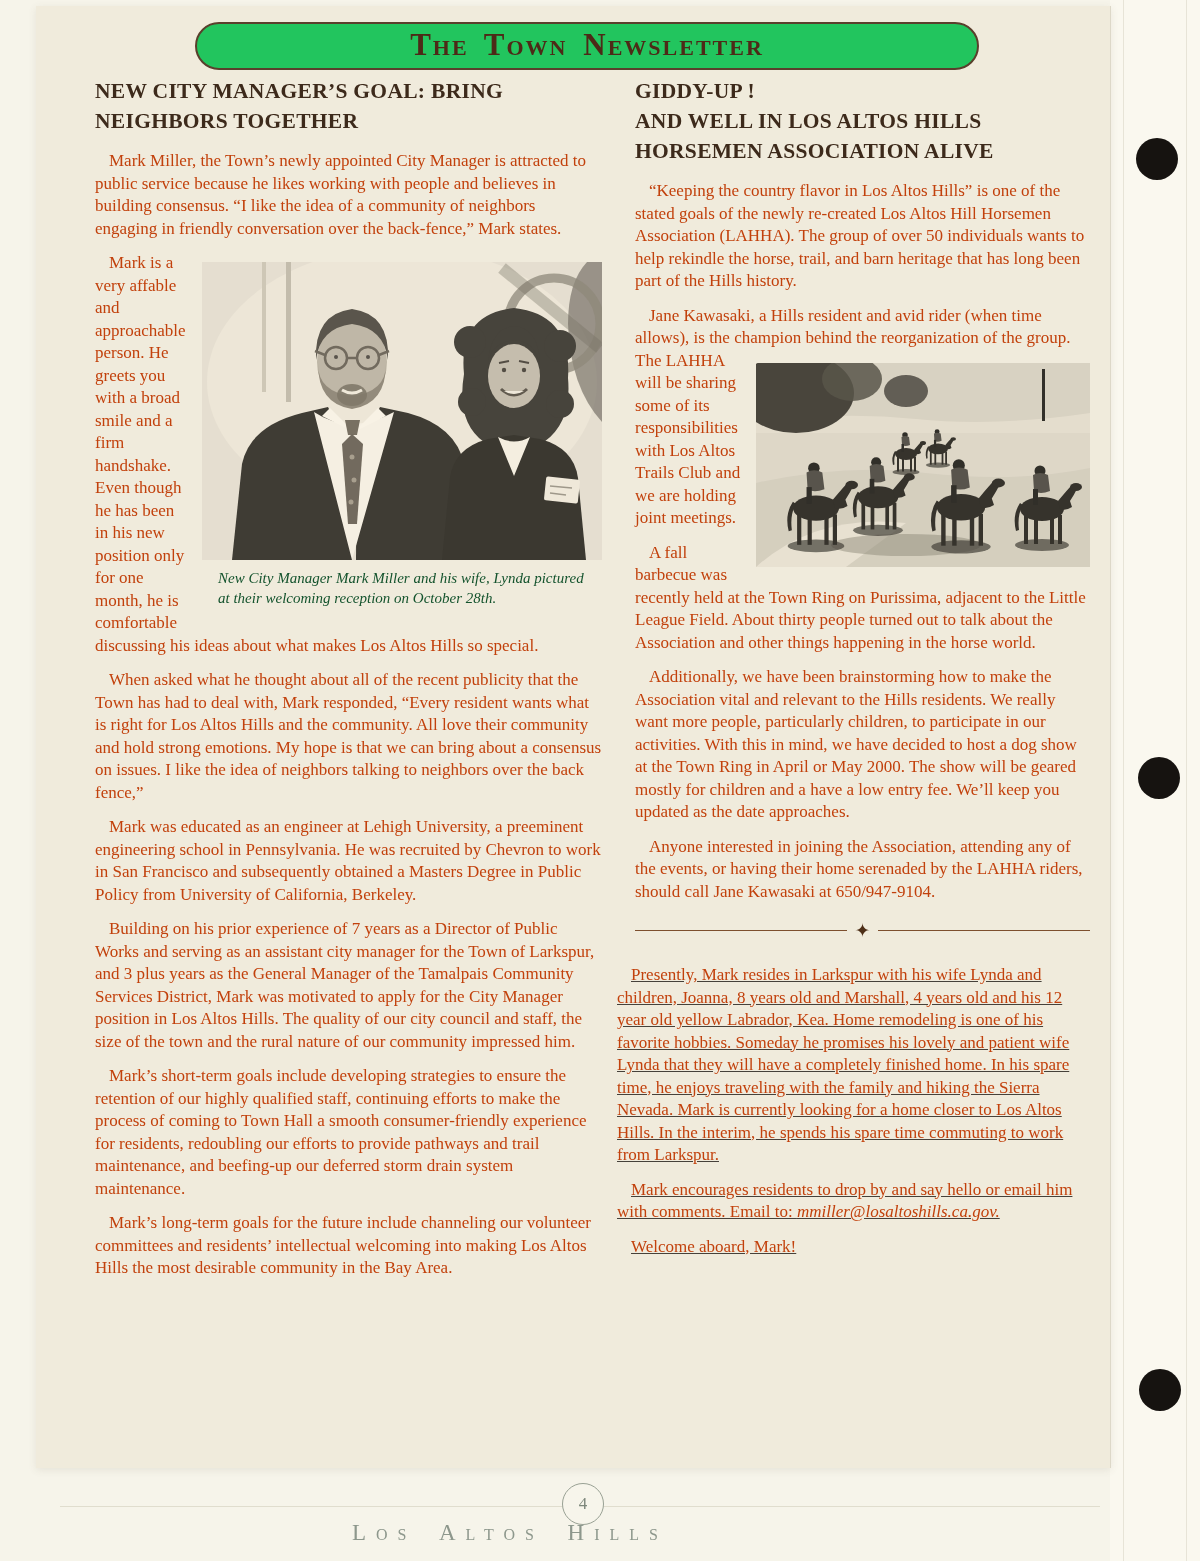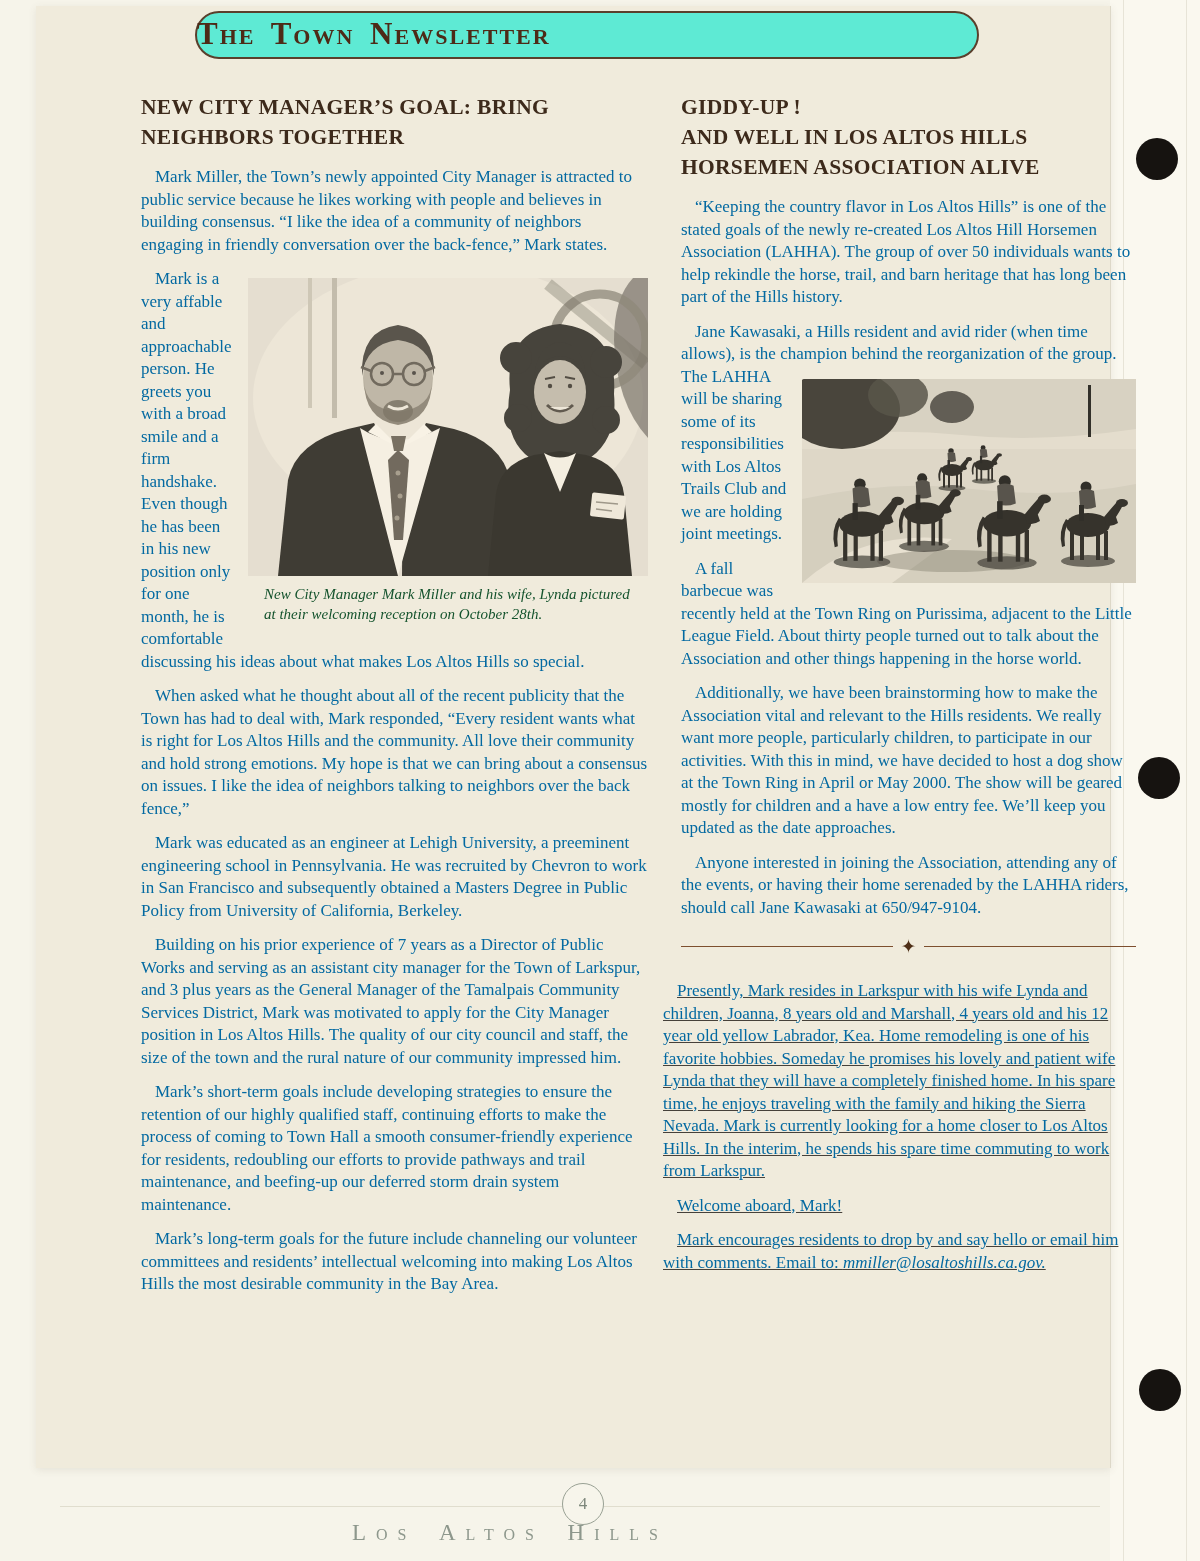--- a/index.html
+++ b/index.html
@@ -18,41 +18,41 @@
   .right-strip{position:absolute;right:0;top:0;width:90px;height:100%;background:#faf8ef;}
   .strip-line-a{position:absolute;left:1123px;top:0;width:1px;height:100%;background:#e7e4d7;}
   .strip-line-b{position:absolute;left:1186px;top:0;width:1px;height:100%;background:#e7e4d7;}
   .hole{position:absolute;width:42px;height:42px;border-radius:50%;background:#161310;}
   .hole-1{left:1136px;top:138px;}
   .hole-2{left:1138px;top:757px;}
   .hole-3{left:1139px;top:1369px;}
 
   
   .banner{
-    position:absolute;left:195px;top:11px;width:780px;height:44px;
-    border:2.5px solid #5a3f2c;border-radius:26px;background:#5eead4;
-    display:flex;align-items:center;justify-content:flex-start;
+    position:absolute;left:195px;top:22px;width:780px;height:44px;
+    border:2.5px solid #5a3f2c;border-radius:26px;background:#22c55e;
+    display:flex;align-items:center;justify-content:center;
   }
   .banner-title{
     font-variant:small-caps;font-weight:bold;font-size:31px;color:#4d2a17;
     letter-spacing:2px;word-spacing:6px;line-height:1;padding-bottom:3px;
   }
 
   
-  .col{position:absolute;top:92px;margin-left:46px;}
+  .col{position:absolute;top:76px;}
   .col-left{left:95px;width:507px;}
   .col-right{left:635px;width:455px;}
   h2.headline{
     margin:0 0 14px 0;font-size:21.5px;line-height:30px;color:#3d2a1b;
     letter-spacing:.3px;font-weight:bold;
   }
   h2.headline span{display:block;}
   .body-text p{
     margin:0 0 12px 0;font-size:17px;line-height:22.5px;text-indent:14px;
-    color:#0369a1;overflow-wrap:break-word;hyphens:auto;-webkit-hyphens:auto;
+    color:#c2410c;overflow-wrap:break-word;hyphens:auto;-webkit-hyphens:auto;
   }
   .body-text p:last-child{margin-bottom:0;}
 
   
   figure.photo-fig{
     float:right;margin:0 0 6px 0;box-sizing:border-box;
   }
   .fig-left{
     width:414px;padding:112px 0 0 14px;
     shape-outside:inset(112px 0 0 0);shape-margin:0;
@@ -229,22 +229,22 @@
       <p>Anyone interested in joining the Association, attending any of the events, or having their home serenaded by the LAHHA riders, should call Jane Kawasaki at 650/947-9104.</p>
 
       <div class="divider">
         <span class="rule"></span>
         <span class="diamond">✦</span>
         <span class="rule"></span>
       </div>
 
       <div class="continuation">
         <p>Presently, Mark resides in Larkspur with his wife Lynda and children, Joanna, 8 years old and Marshall, 4 years old and his 12 year old yellow Labrador, Kea. Home remodeling is one of his favorite hobbies. Someday he promises his lovely and patient wife Lynda that they will have a completely finished home. In his spare time, he enjoys traveling with the family and hiking the Sierra Nevada. Mark is currently looking for a home closer to Los Altos Hills. In the interim, he spends his spare time commuting to work from Larkspur.</p>
+        <p><span>Mark encourages residents to drop by and say hello or email him with comments. Email to: </span><span class="email-address">mmiller@losaltoshills.ca.gov.</span></p>
         <p>Welcome aboard, Mark!</p>
-        <p><span>Mark encourages residents to drop by and say hello or email him with comments. Email to: </span><span class="email-address">mmiller@losaltoshills.ca.gov.</span></p>
       </div>
     </div>
   </section>
 
   <div class="footer-rule"></div>
   <div class="page-badge">
     <span>4</span>
   </div>
   <div class="footer-town">Los Altos Hills</div>
 

